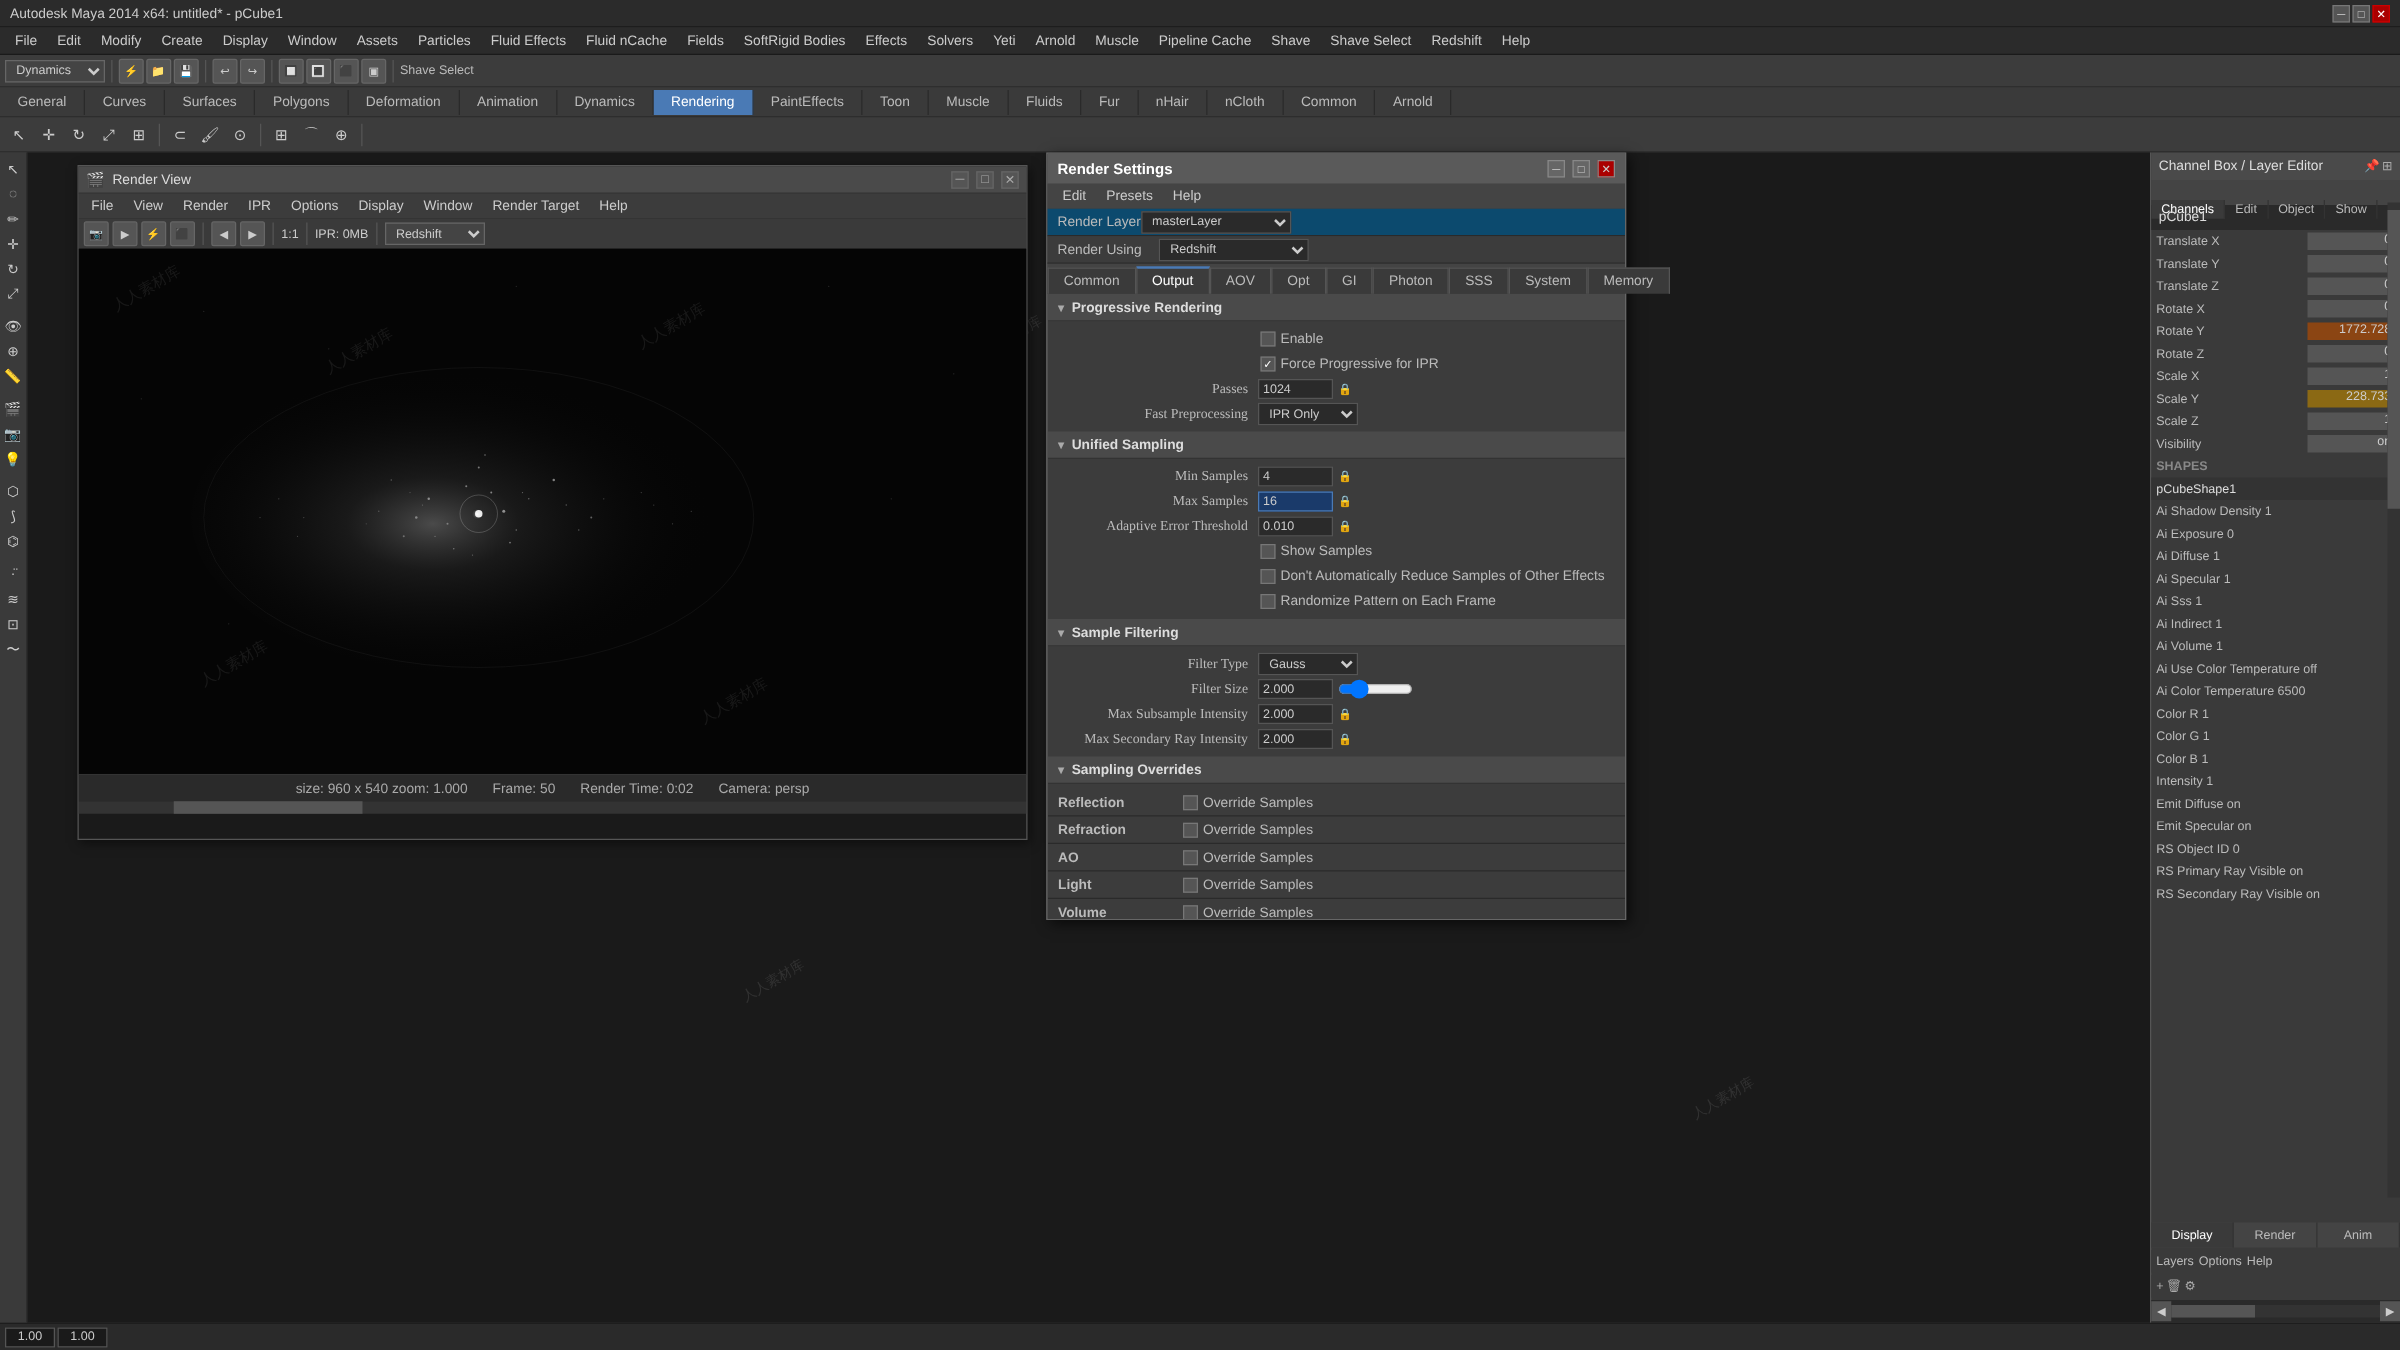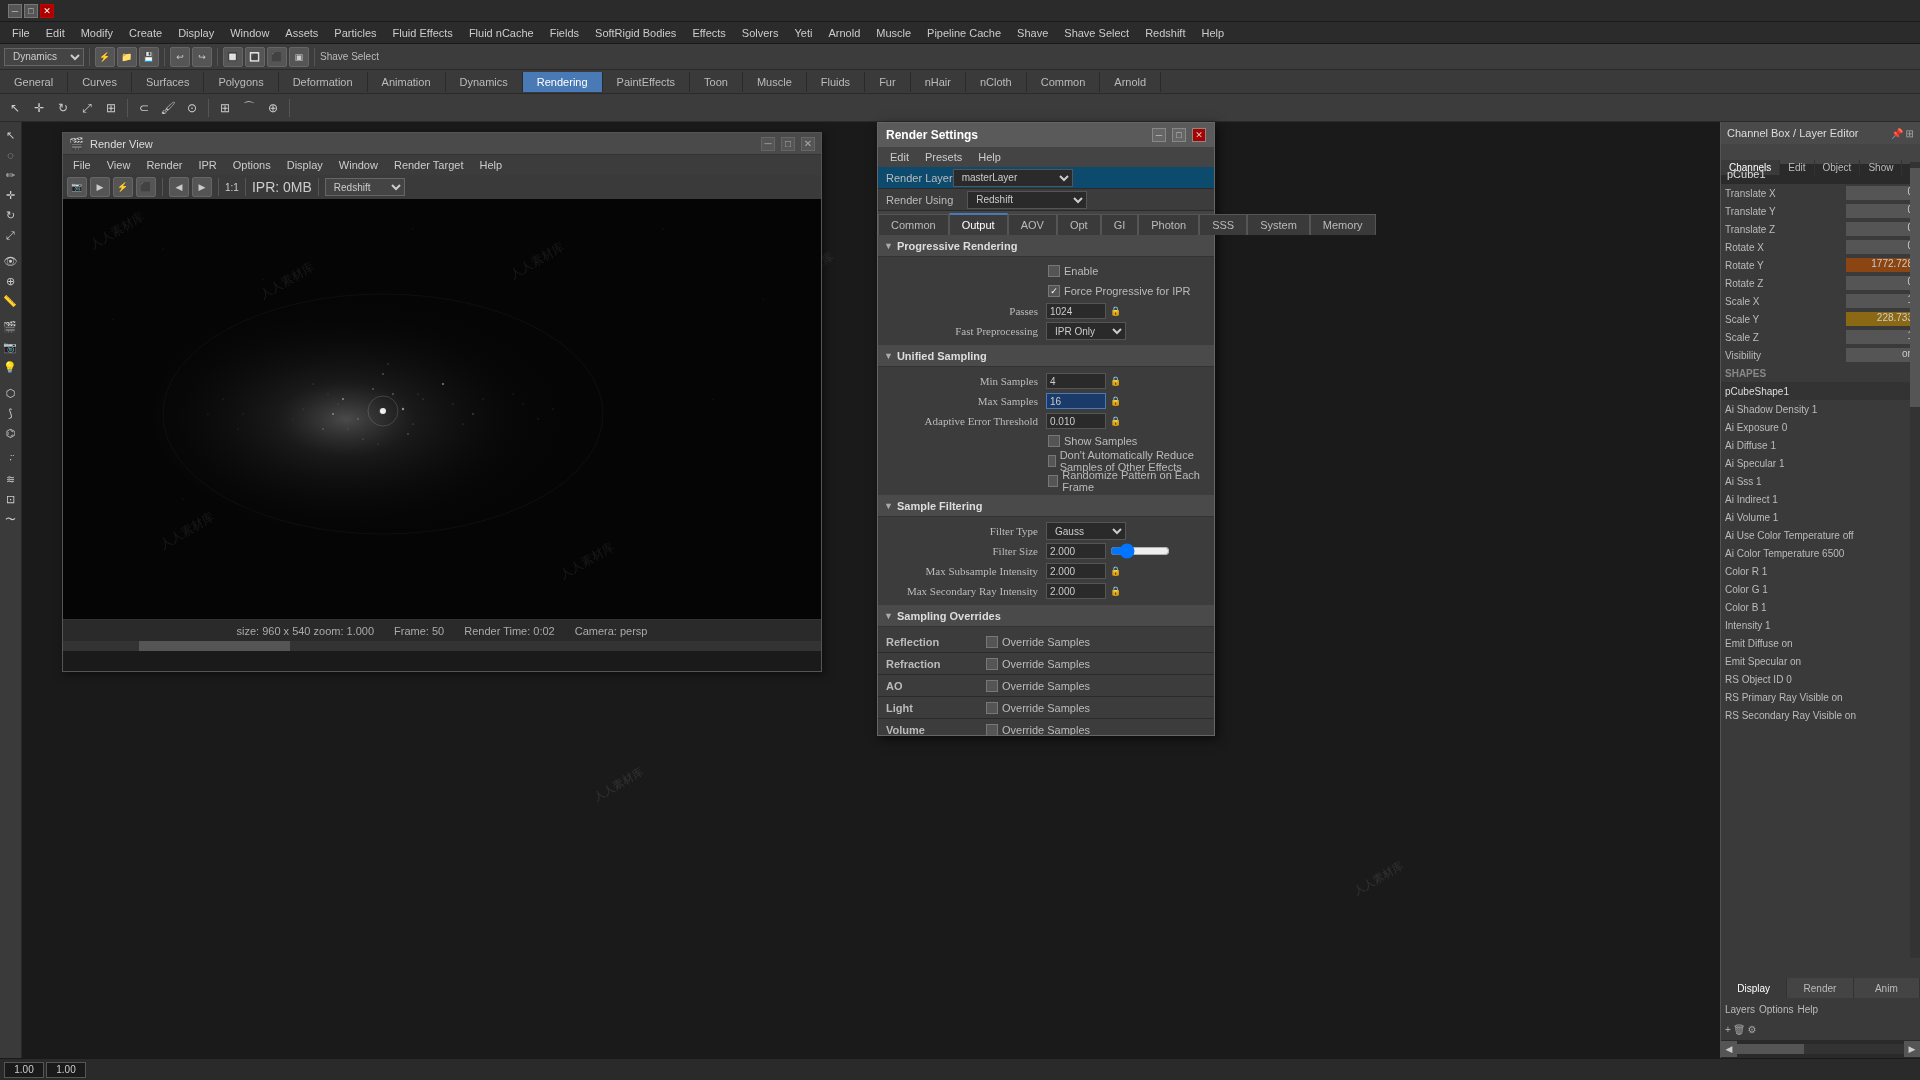--- a/index.html
+++ b/index.html
@@ -194,23 +194,23 @@
     #scrollbar-h {
       height: 12px;
       background: #333;
       display: flex;
       align-items: center;
     }
 
     
     #render-settings {
       position: absolute;
-      left: 855px;
+      left: 815px;
       top: 0px;
-      width: 338px;
+      width: 464px;
       background: #3c3c3c;
       border: 1px solid #666;
       box-shadow: 3px 3px 10px rgba(0,0,0,0.6);
     }
     #rs-titlebar {
       height: 24px;
       background: #5a5a5a;
       display: flex;
       align-items: center;
       padding: 0 8px;
@@ -470,20 +470,21 @@
       font-size: 11px;
       color: rgba(255,255,255,0.1);
       pointer-events: none;
       user-select: none;
     }
   </style>
 </head>
 <body>
 
 <div id="title-bar" style="height:22px;background:#2b2b2b;display:flex;align-items:center;padding:0 8px;border-bottom:1px solid #1a1a1a;">
+  <span style="font-size:11px;color:#ccc;flex:1;">Autodesk Maya 2014 x64: untitled* - pCube1</span>
   <div style="display:flex;gap:2px;">
     <div style="width:14px;height:14px;background:#555;border:1px solid #777;display:flex;align-items:center;justify-content:center;font-size:9px;color:#ccc;cursor:pointer;">─</div>
     <div style="width:14px;height:14px;background:#555;border:1px solid #777;display:flex;align-items:center;justify-content:center;font-size:9px;color:#ccc;cursor:pointer;">□</div>
     <div style="width:14px;height:14px;background:#a00;border:1px solid #c00;display:flex;align-items:center;justify-content:center;font-size:9px;color:#fff;cursor:pointer;">✕</div>
   </div>
 </div>
 
 <div id="top-menubar">
   <div class="menu-item">File</div>
   <div class="menu-item">Edit</div>
@@ -632,21 +633,21 @@
         <div class="tb-btn">📷</div>
         <div class="tb-btn">▶</div>
         <div class="tb-btn">⚡</div>
         <div class="tb-btn">⬛</div>
         <div class="tb-separator"></div>
         <div class="tb-btn">◀</div>
         <div class="tb-btn">▶</div>
         <div class="tb-separator"></div>
         <div style="font-size:10px;color:#ccc;">1:1</div>
         <div class="tb-separator"></div>
-        <div style="font-size:14px;color:#ccc;">IPR: 0MB</div>
+        <div style="font-size:10px;color:#ccc;">IPR: 0MB</div>
         <div class="tb-separator"></div>
         <select class="tb-dropdown" style="width:80px;">
           <option>Redshift</option>
         </select>
       </div>
 
       <div id="render-canvas" style="height:420px;background:#000;">
         
         <svg width="100%" height="100%" xmlns="http://www.w3.org/2000/svg">
           <defs>

